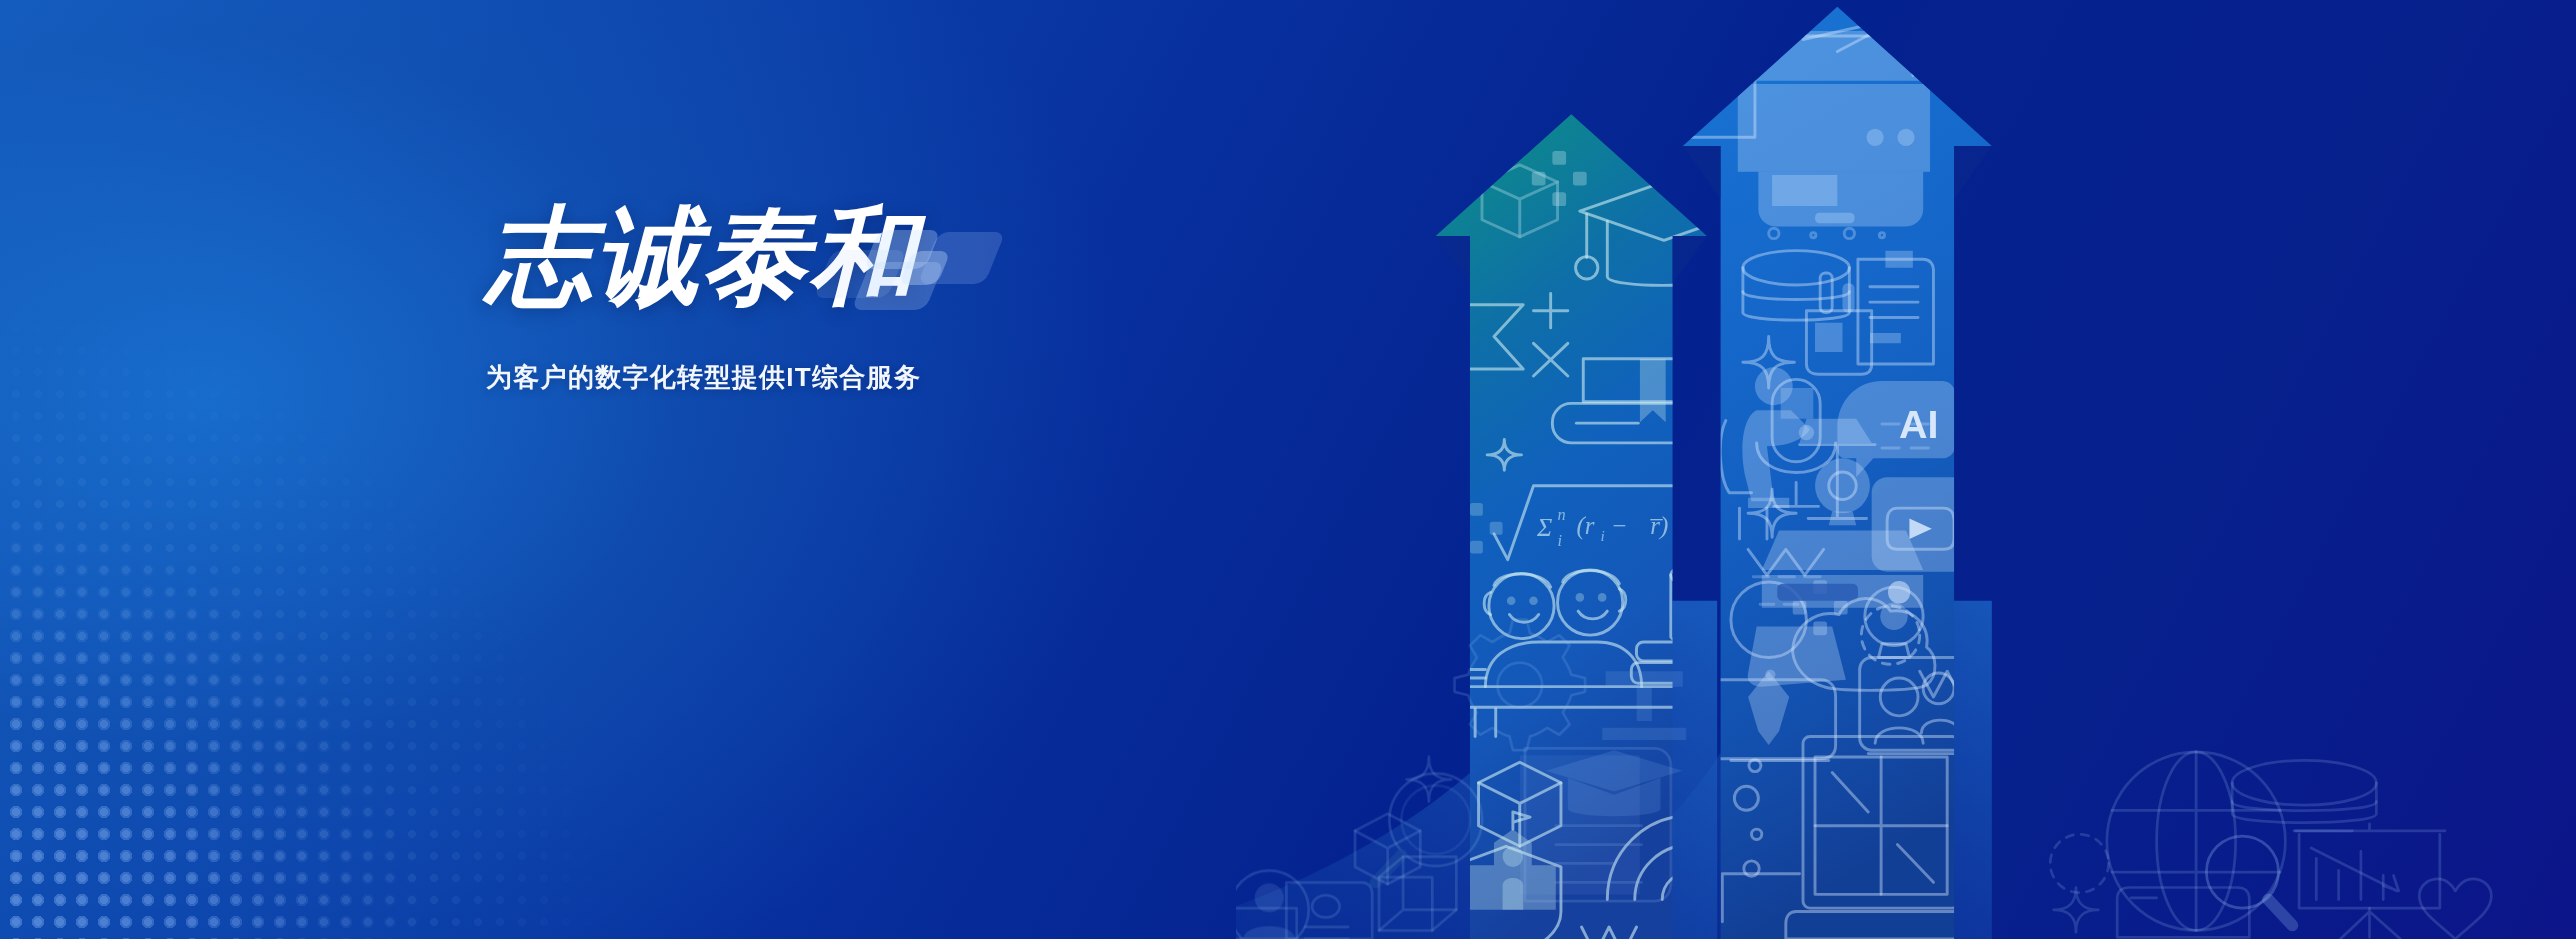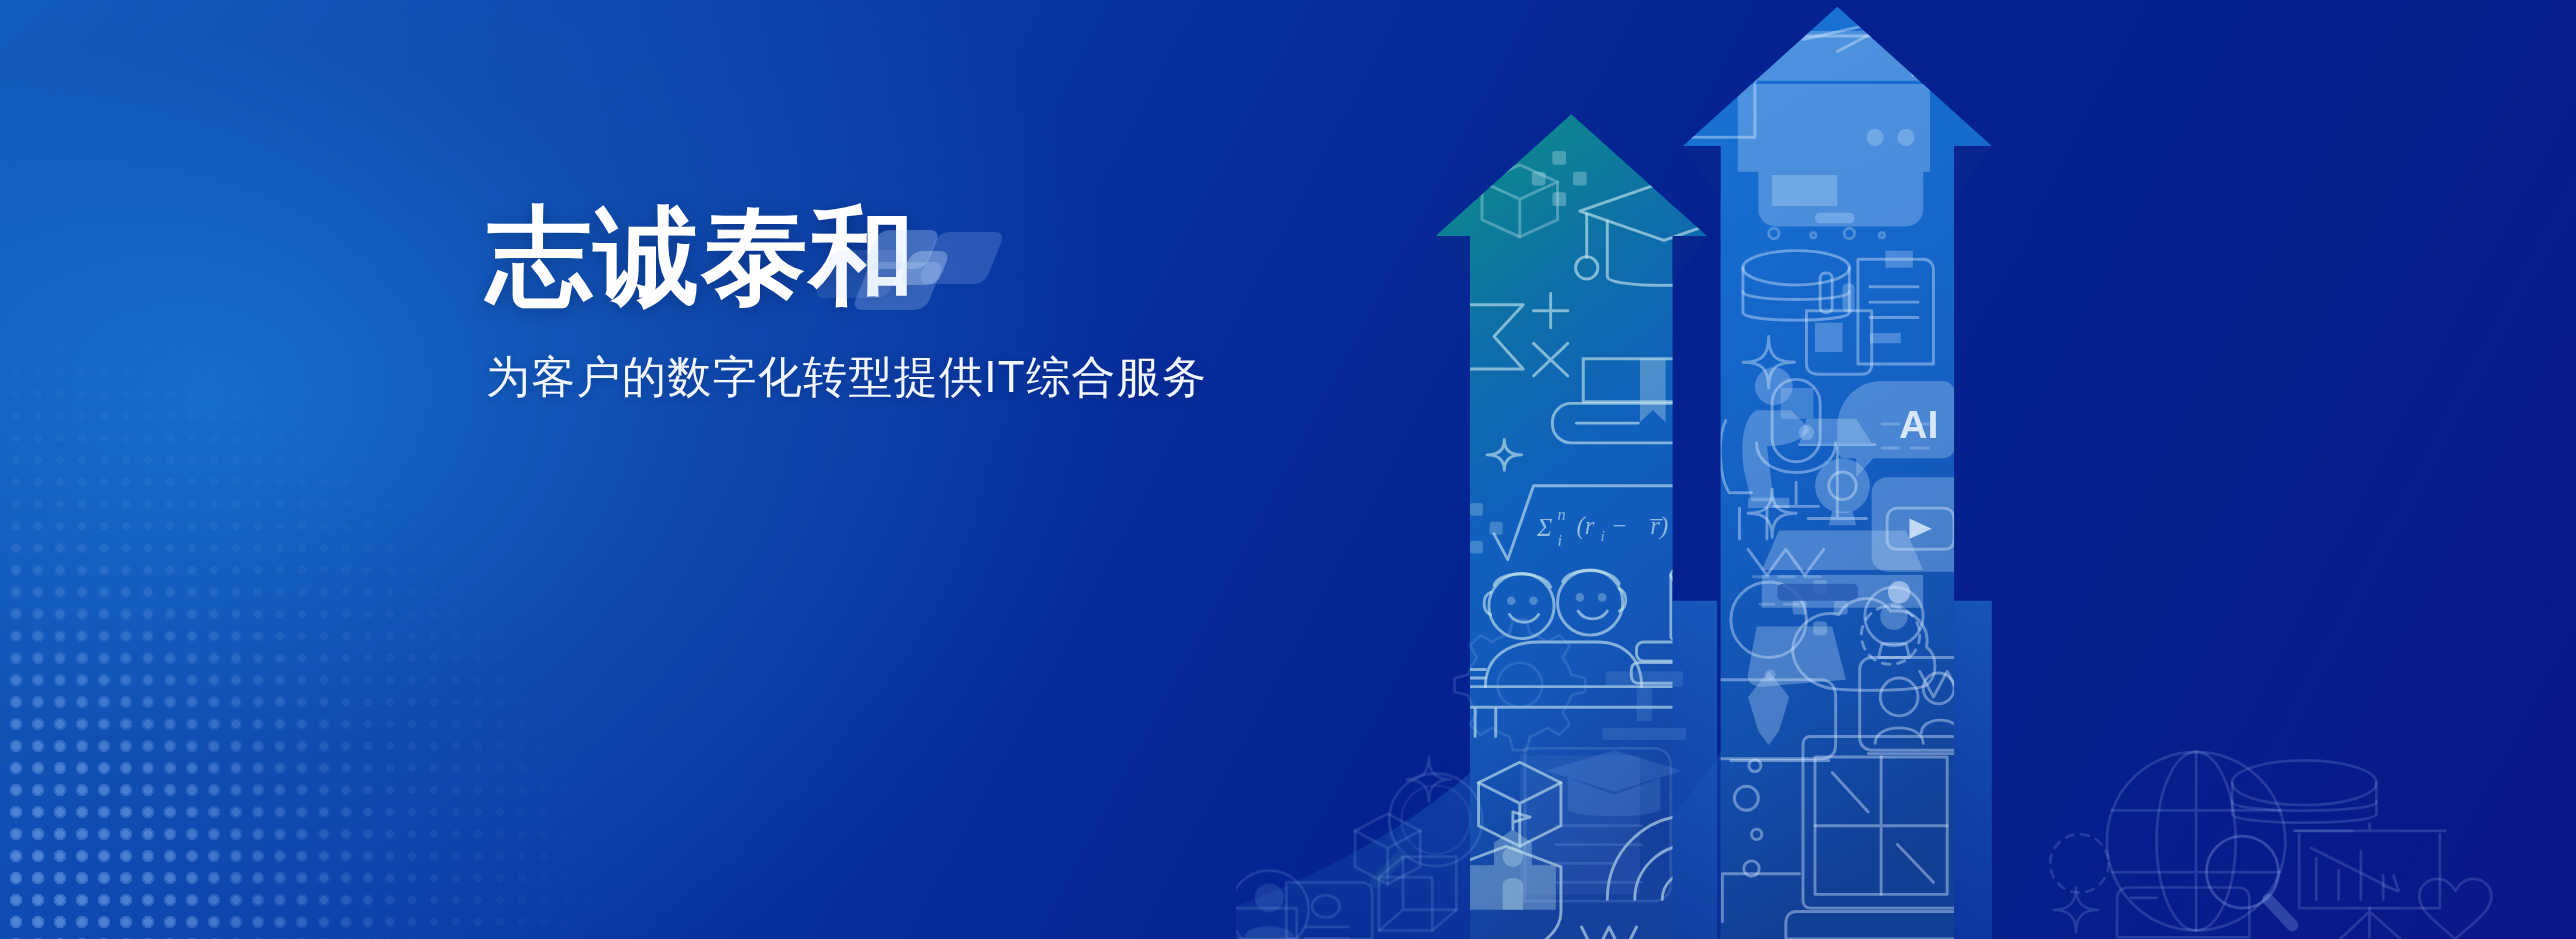--- a/index.html
+++ b/index.html
@@ -37,20 +37,21 @@
 
   
   #text-block { position:absolute; left:486px; top:203px; }
 
   .title-row { position:relative; display:flex; align-items:flex-end; }
 
   #company-title {
     font-size:106px;
     line-height:1.0;
     font-weight:bold;
+    font-style:italic;
     color:#ffffff;
     letter-spacing:1.7px;
     text-shadow:0 2.6px 15.5px rgba(0,20,70,0.35);
     white-space:nowrap;
   }
 
   
   #logo-mark { position:absolute; left:337px; top:20.6px; width:163px; height:82px; }
   #logo-mark .pg {
     position:absolute;
@@ -59,23 +60,23 @@
     background:rgba(185,215,255,0.20);
   }
   #logo-mark .pg.p1 { left:0px;   top:26px; width:74px; height:48px; background:rgba(180,212,255,0.13); }
   #logo-mark .pg.p2 { left:38px;  top:38px; width:74px; height:48px; background:rgba(190,218,255,0.24); }
   #logo-mark .pg.p3 { left:48px;  top:6.9px;  width:62px; height:39px; background:rgba(200,226,255,0.30); }
   #logo-mark .pg.p4 { left:82px;  top:27.5px; width:39px; height:34px; background:rgba(205,230,255,0.34); }
   #logo-mark .pg.p5 { left:105px; top:8.6px; width:67px; height:52px; background:rgba(185,215,255,0.19); }
 
   #subtitles { margin-top:39px; }
   .subtitle-line {
-    font-size:44px;
+    font-size:26px;
     line-height:58px;
-    font-weight:normal;
+    font-weight:bold;
     color:#f2f6ff;
     letter-spacing:1.3px;
     white-space:nowrap;
     text-shadow:0 1.7px 8.6px rgba(0,18,60,0.3);
   }
 
   
   #arrow-art {
     position:absolute; right:0; top:0;
     width:1340px; height:939px;

